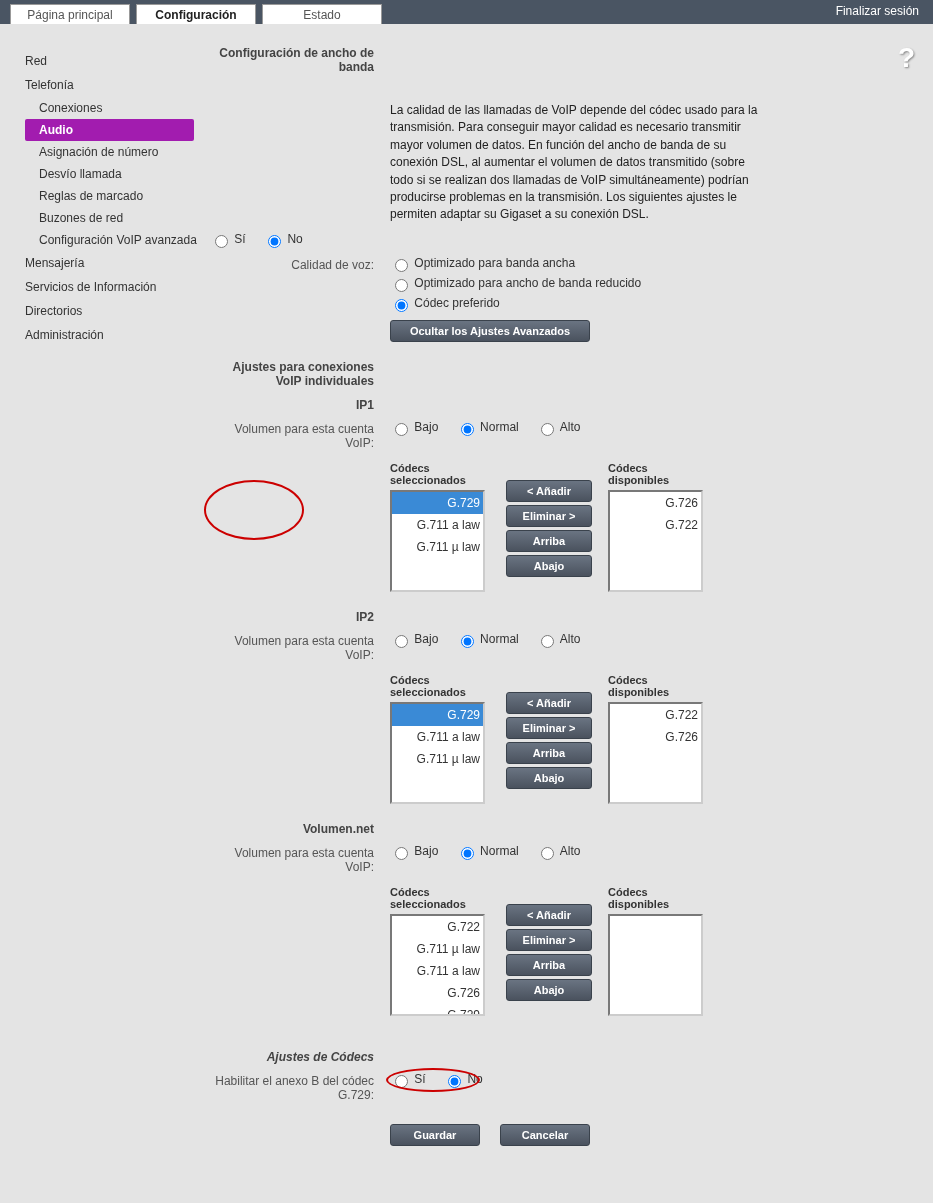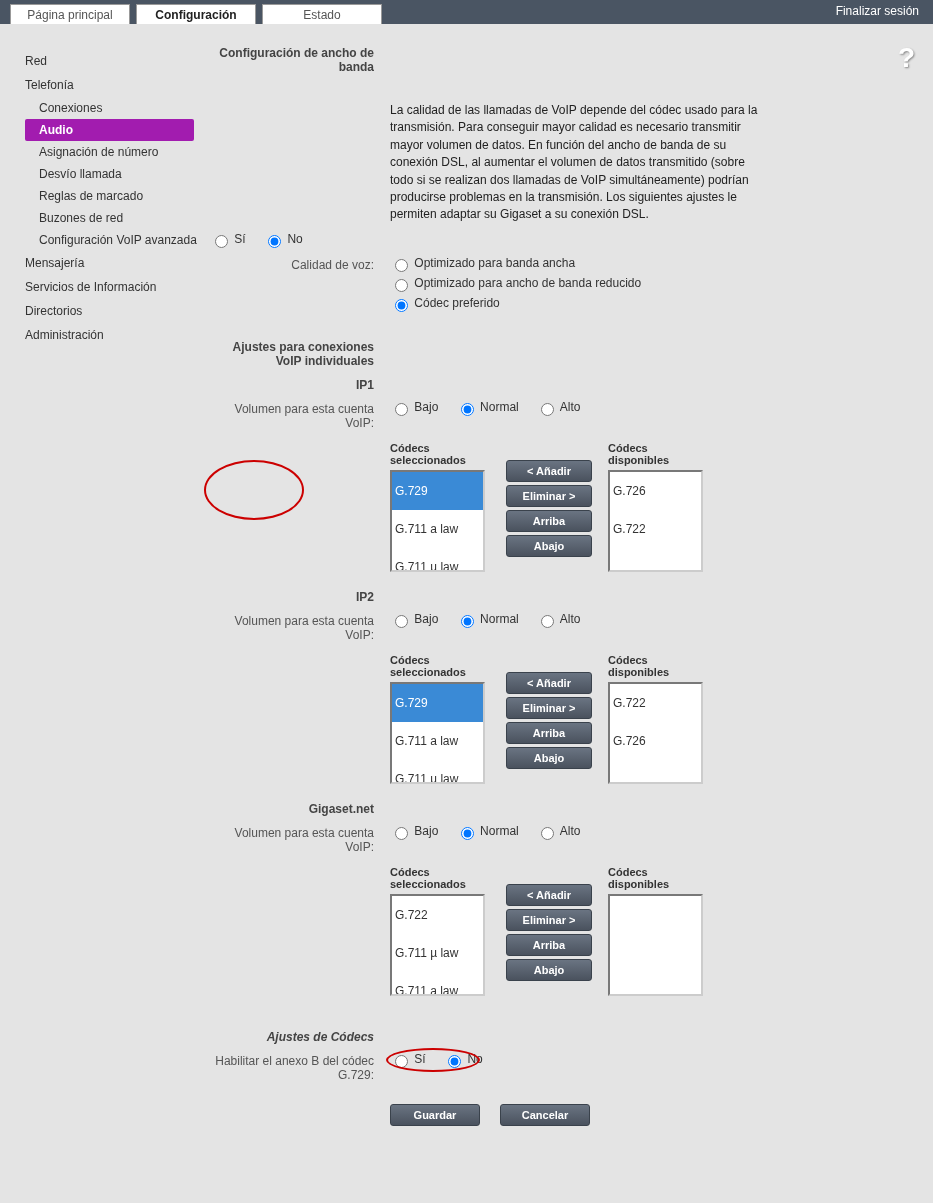--- a/index.html
+++ b/index.html
@@ -148,23 +148,24 @@
   .codec-listbox {
     width: 95px;
     height: 102px;
     border: 2px inset #ccc;
     background: #fff;
     overflow-y: scroll;
     font-family: Arial;
     font-size: 12px;
   }
   .codec-listbox .opt {
-    padding: 12px 3px;
+    padding: 4px 3px;
     cursor: pointer;
     white-space: nowrap;
+    text-align: right;
   }
   .codec-listbox .opt.selected {
     background: #3a8ad6;
     color: #fff;
   }
   .codec-buttons {
     display: flex;
     flex-direction: column;
     gap: 3px;
     padding-top: 0;
@@ -240,20 +241,23 @@
       <div class="lbl">Calidad de voz:</div>
       <div class="val radio-line" style="display:flex;flex-direction:column;gap:4px;">
         <label><input type="radio" name="quality" style=""> <span>Optimizado para banda ancha</span></label>
         <label><input type="radio" name="quality" style=""> <span>Optimizado para ancho de banda reducido</span></label>
         <label><input type="radio" name="quality" checked="" style=""> <span>Códec preferido</span></label>
       </div>
     </div>
 
     <div class="row">
       <div class="lbl"></div>
+      <div class="val">
+        <button class="btn wide">Ocultar los Ajustes Avanzados</button>
+      </div>
     </div>
 
     <div class="row" style="margin-top:16px;">
       <div class="lbl heading">Ajustes para conexiones VoIP individuales</div>
       <div class="val"></div>
     </div>
 
     <div class="row">
         <div class="lbl heading">IP1</div>
         <div class="val"></div>
@@ -331,21 +335,21 @@
             <div class="codec-listbox">
               <div class="opt">G.722</div>
               <div class="opt">G.726</div>
             </div>
           </div>
         </div>
       </div>
     </div>
 
     <div class="row" style="margin-top:16px;">
-        <div class="lbl heading">Gigaset.net</div>
+        <div class="lbl heading">Volumen.net</div>
         <div class="val"></div>
       </div>
     <div class="row">
       <div class="lbl">Volumen para esta cuenta VoIP:</div>
       <div class="val radio-line">
         <label><input type="radio" name="v3" style=""> <span>Bajo</span></label>
         <label><input type="radio" name="v3" checked="" style=""> <span>Normal</span></label>
         <label><input type="radio" name="v3" style=""> <span>Alto</span></label>
       </div>
     </div>

